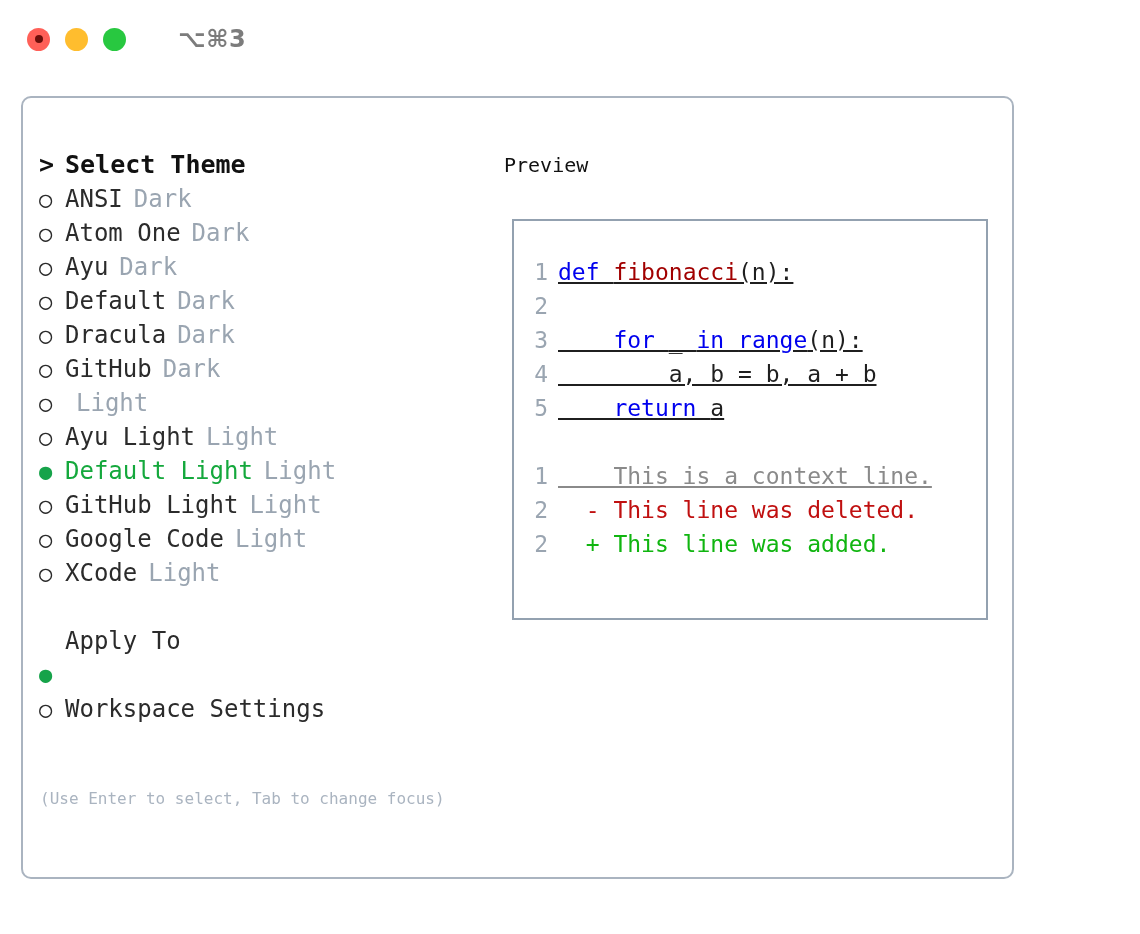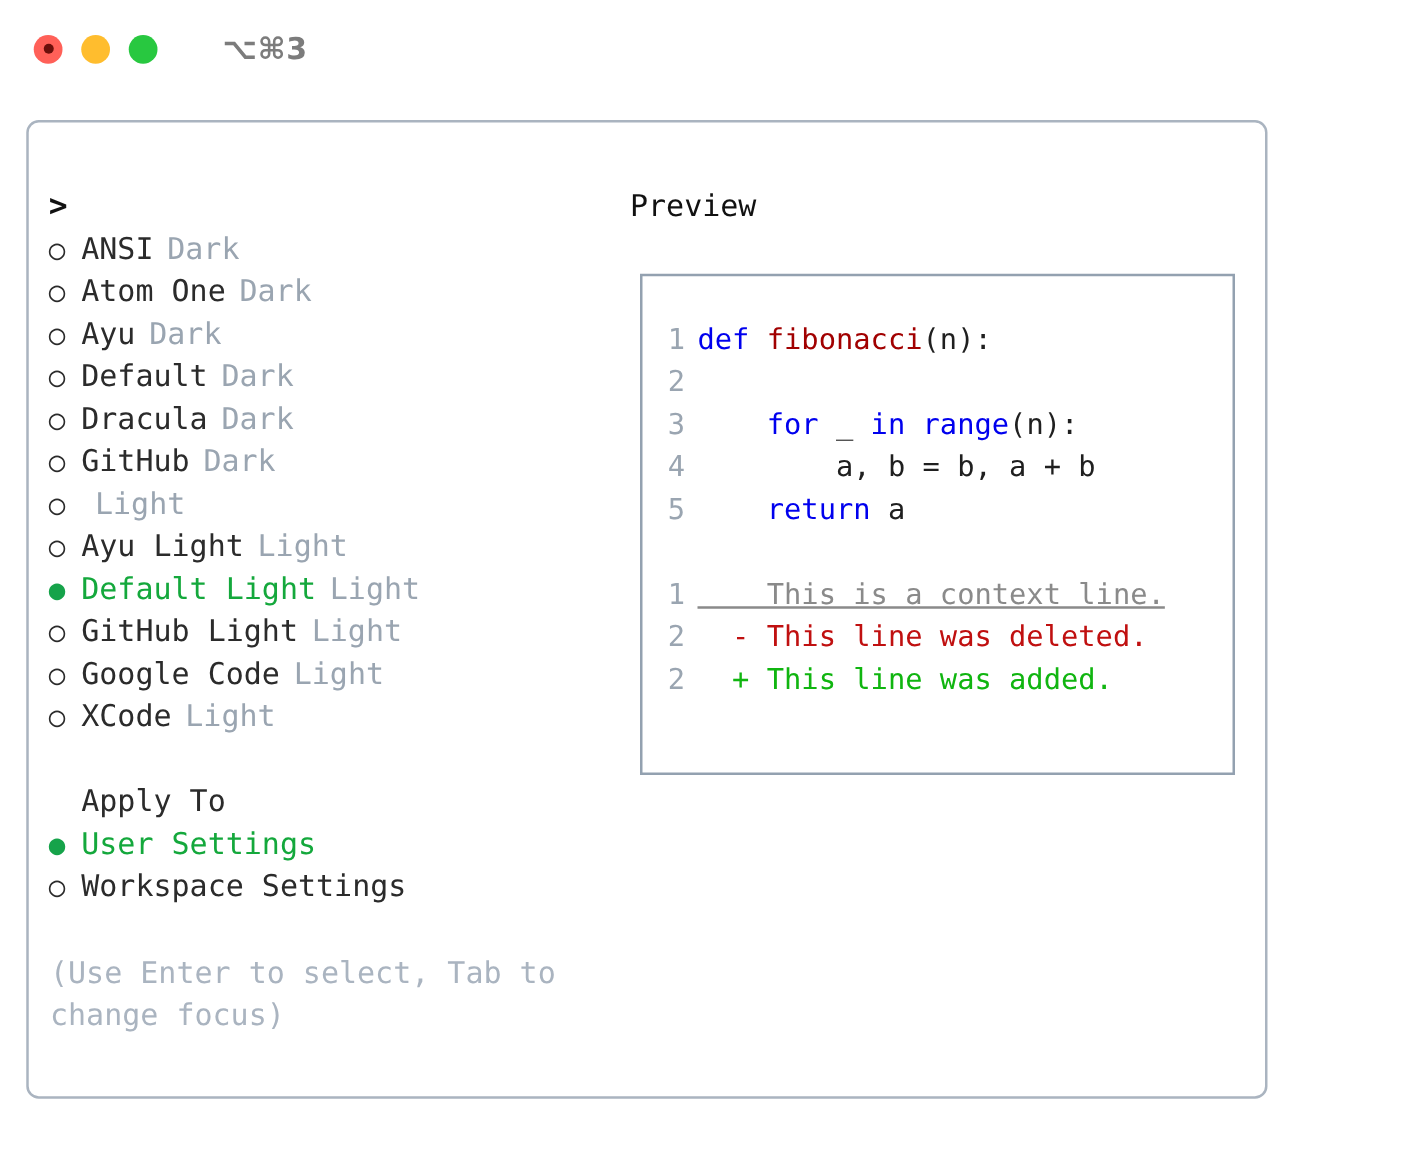--- a/index.html
+++ b/index.html
@@ -147,36 +147,36 @@
     display: flex;
     align-items: flex-end;
     height: 34px;
     font-size: 24px;
     line-height: 34px;
     color: #2b2b2b;
   }
   .apply-title .bullet { color: transparent; }
 
   #hint {
-    margin-top: 35px;
-    font-size: 24px;
+    margin-top: 56px;
+    font-size: 16px;
     line-height: 34px;
     color: #aab4c0;
     width: 415px;
     padding-left: 1px;
   }
 
   
   #right-col {
     flex: 1;
     padding: 50px 0 0 0;
     box-sizing: border-box;
   }
   #preview-title {
-    font-size: 24px;
+    font-size: 20px;
     line-height: 34px;
     color: #111111;
     padding-left: 0px;
   }
   #preview-box {
     margin-top: 37px;
     margin-left: 8px;
     width: 476px;
     height: 401px;
     border: 2px solid #93a1b0;
@@ -193,21 +193,21 @@
     white-space: pre;
   }
   .ln {
     width: 44px;
     flex: 0 0 44px;
     text-align: right;
     color: #9aa5b1;
     padding-right: 10px;
     box-sizing: border-box;
   }
-  .code-text { color: #1f1f1f; }
+  .code-text { color: #1f1f1f; text-decoration: underline; }
 
   .tok-kw   { color: #0000ee; }
   .tok-fn   { color: #a10000; }
   .tok-punc { color: #1f1f1f; }
   .tok-plain{ color: #1f1f1f; }
 
   .diff-gap { height: 34px; }
   .diff-ctx { color: #8a8a8a; text-decoration: underline; }
   .diff-del { color: #c01010; }
   .diff-add { color: #10b510; text-align: right; }
@@ -226,20 +226,21 @@
     <div id="shortcut">⌥⌘3</div>
   </div>
 
   <div id="panel">
     <div id="panel-inner">
 
       <div id="left-col">
 
         <div class="header-row">
           <span class="bullet">&gt;</span>
+          <span>Select Theme</span>
         </div>
 
         <div id="theme-list">
             <div class="list-row">
               <span class="bullet">○</span>
               <span class="row-label">ANSI</span>
               <span class="row-cat">Dark</span>
             </div>
             <div class="list-row">
               <span class="bullet">○</span>
@@ -300,21 +301,20 @@
         <div class="section-gap"></div>
 
         <div class="apply-title">
           <span class="bullet">○</span>
           <span>Apply To</span>
         </div>
 
         <div id="apply-list">
             <div class="list-row">
               <span class="bullet sel">●</span>
-              <span class="row-label sel">User Settings</span>
             </div>
             <div class="list-row">
               <span class="bullet">○</span>
               <span class="row-label">Workspace Settings</span>
             </div>
           </div>
 
         <div id="hint">(Use Enter to select, Tab to change focus)</div>
       </div>
 

